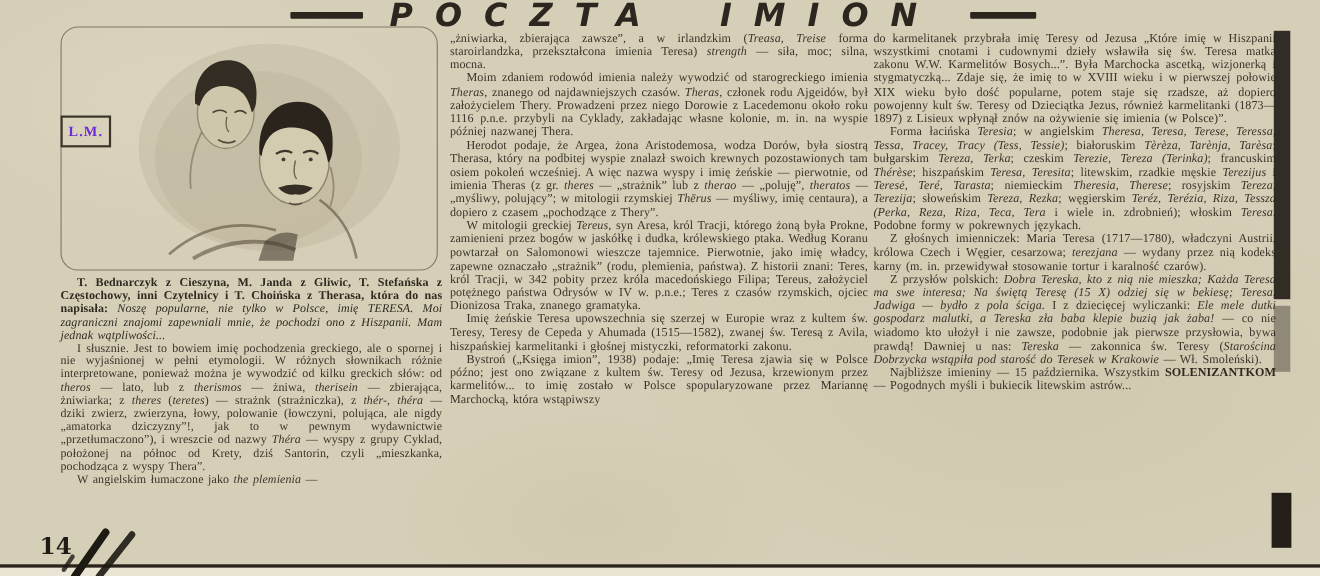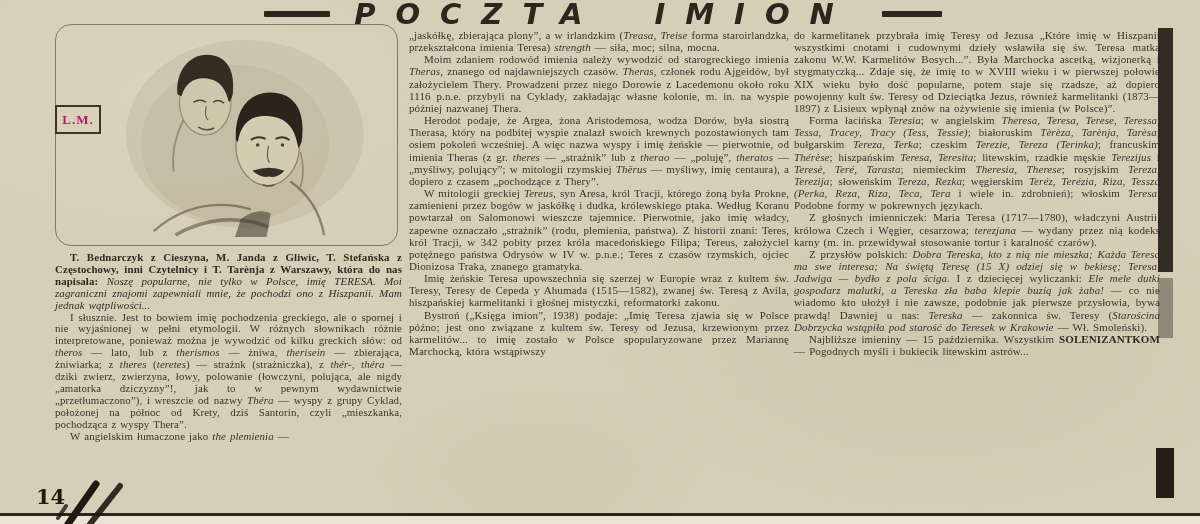--- a/index.html
+++ b/index.html
@@ -25,21 +25,21 @@
   
   .illu{
     position:absolute;left:55px;top:24px;width:343px;height:222px;margin:0;
     border:1px solid rgba(58,50,38,.55);border-radius:16px;box-sizing:border-box;
   }
   .illu svg{display:block;width:100%;height:100%;}
   .lm-box{
     position:absolute;left:-1px;top:80px;width:46px;height:29px;
     border:2px solid #3b342a;background:#d9d2ba;box-sizing:border-box;
     display:flex;align-items:center;justify-content:center;
-    font-weight:bold;font-size:13px;letter-spacing:1px;color:#be185d;
+    font-weight:bold;font-size:13px;letter-spacing:1px;color:#6d28d9;
   }
   
   .col{position:absolute;text-align:justify;word-spacing:1.2px;letter-spacing:.1px;hyphens:auto;}
   .col p{margin:0;text-indent:15px;}
   .col p.noindent{text-indent:0;}
   .col1{left:55px;top:252px;width:347px;font-size:10.9px;line-height:11.9px;}
   .col2{left:409px;top:29px;width:380px;font-size:11px;line-height:12.15px;}
   .col3{left:794px;top:29px;width:366px;font-size:11px;line-height:12.15px;}
   .s-b{font-weight:bold;color:#2f2920;}
   .s-i{font-style:italic;}
@@ -94,26 +94,26 @@
       <path d="M236,158 C256,172 266,190 270,212" stroke="rgba(90,78,58,0.6)" stroke-width="2.4" fill="none"></path>
       <path d="M120,212 C150,194 186,192 214,204" stroke="rgba(70,60,44,0.5)" stroke-width="3.5" fill="none"></path>
       <path d="M186,196 C196,188 206,186 216,190 L212,214 L180,214 Z" fill="rgba(60,52,40,0.55)"></path>
       <path d="M128,96 C120,112 116,130 118,148" stroke="rgba(100,88,66,0.5)" stroke-width="1.6" fill="none"></path>
       <path d="M246,128 C250,142 250,152 246,164" stroke="rgba(100,88,66,0.5)" stroke-width="1.6" fill="none"></path>
     </svg>
     <div class="lm-box">L.M.</div>
   </figure>
 
   <section class="col col1">
-      <p><span class="s-b">T. Bednarczyk z Cieszyna, M. Janda z Gliwic, T. Stefańska z Częstochowy, inni Czytelnicy i T. Tarènja z Warszawy, która do nas napisała: </span><span class="s-bi">Noszę popularne, nie tylko w Polsce, imię TERESA. Moi zagraniczni znajomi zapewniali mnie, że pochodzi ono z Hiszpanii. Mam jednak wątpliwości...</span></p>
+      <p><span class="s-b">T. Bednarczyk z Cieszyna, M. Janda z Gliwic, T. Stefańska z Częstochowy, inni Czytelnicy i T. Choińska z Therasa, która do nas napisała: </span><span class="s-bi">Noszę popularne, nie tylko w Polsce, imię TERESA. Moi zagraniczni znajomi zapewniali mnie, że pochodzi ono z Hiszpanii. Mam jednak wątpliwości...</span></p>
       <p><span>I słusznie. Jest to bowiem imię pochodzenia greckiego, ale o spornej i nie wyjaśnionej w pełni etymologii. W różnych słownikach różnie interpretowane, ponieważ można je wywodzić od kilku greckich słów: od </span><span class="s-i">theros</span><span> — lato, lub z </span><span class="s-i">therismos</span><span> — żniwa, </span><span class="s-i">therisein</span><span> — zbierająca, żniwiarka; z </span><span class="s-i">theres</span><span> (</span><span class="s-i">teretes</span><span>) — strażnk (strażniczka), z </span><span class="s-i">thér-, théra</span><span> — dziki zwierz, zwierzyna, łowy, polowanie (łowczyni, polująca, ale nigdy „amatorka dziczyzny”!, jak to w pewnym wydawnictwie „przetłumaczono”), i wreszcie od nazwy </span><span class="s-i">Théra</span><span> — wyspy z grupy Cyklad, położonej na północ od Krety, dziś Santorin, czyli „mieszkanka, pochodząca z wyspy Thera”.</span></p>
       <p><span>W angielskim łumaczone jako </span><span class="s-i">the plemienia</span><span> —</span></p>
     </section>
   <section class="col col2">
-      <p class="noindent"><span>„jaskółkę, zbierająca plony”, a w irlandzkim (</span><span class="s-i">Treasa, Treise</span><span> forma staroirlandzka, przekształcona imienia Teresa) </span><span class="s-i">strength</span><span> — siła, moc; silna, mocna.</span></p>
+      <p class="noindent"><span>„żniwiarka, zbierająca zawsze”, a w irlandzkim (</span><span class="s-i">Treasa, Treise</span><span> forma staroirlandzka, przekształcona imienia Teresa) </span><span class="s-i">strength</span><span> — siła, moc; silna, mocna.</span></p>
       <p><span>Moim zdaniem rodowód imienia należy wywodzić od starogreckiego imienia </span><span class="s-i">Theras</span><span>, znanego od najdawniejszych czasów. </span><span class="s-i">Theras</span><span>, członek rodu Ajgeidów, był założycielem Thery. Prowadzeni przez niego Dorowie z Lacedemonu około roku 1116 p.n.e. przybyli na Cyklady, zakładając własne kolonie, m. in. na wyspie później nazwanej Thera.</span></p>
       <p><span>Herodot podaje, że Argea, żona Aristodemosa, wodza Dorów, była siostrą Therasa, który na podbitej wyspie znalazł swoich krewnych pozostawionych tam osiem pokoleń wcześniej. A więc nazwa wyspy i imię żeńskie — pierwotnie, od imienia Theras (z gr. </span><span class="s-i">theres</span><span> — „strażnik” lub z </span><span class="s-i">therao</span><span> — „poluję”, </span><span class="s-i">theratos</span><span> — „myśliwy, polujący”; w mitologii rzymskiej </span><span class="s-i">Thērus</span><span> — myśliwy, imię centaura), a dopiero z czasem „pochodzące z Thery”.</span></p>
       <p><span>W mitologii greckiej </span><span class="s-i">Tereus</span><span>, syn Aresa, król Tracji, którego żoną była Prokne, zamienieni przez bogów w jaskółkę i dudka, królewskiego ptaka. Według Koranu powtarzał on Salomonowi wieszcze tajemnice. Pierwotnie, jako imię władcy, zapewne oznaczało „strażnik” (rodu, plemienia, państwa). Z historii znani: Teres, król Tracji, w 342 pobity przez króla macedońskiego Filipa; Tereus, założyciel potężnego państwa Odrysów w IV w. p.n.e.; Teres z czasów rzymskich, ojciec Dionizosa Traka, znanego gramatyka.</span></p>
       <p><span>Imię żeńskie Teresa upowszechnia się szerzej w Europie wraz z kultem św. Teresy, Teresy de Cepeda y Ahumada (1515—1582), zwanej św. Teresą z Avila, hiszpańskiej karmelitanki i głośnej mistyczki, reformatorki zakonu.</span></p>
       <p><span>Bystroń („Księga imion”, 1938) podaje: „Imię Teresa zjawia się w Polsce późno; jest ono związane z kultem św. Teresy od Jezusa, krzewionym przez karmelitów... to imię zostało w Polsce spopularyzowane przez Mariannę Marchocką, która wstąpiwszy</span></p>
     </section>
   <section class="col col3">
       <p class="noindent"><span>do karmelitanek przybrała imię Teresy od Jezusa „Które imię w Hiszpanii wszystkimi cnotami i cudownymi dzieły wsławiła się św. Teresa matka zakonu W.W. Karmelitów Bosych...”. Była Marchocka ascetką, wizjonerką i stygmatyczką... Zdaje się, że imię to w XVIII wieku i w pierwszej połowie XIX wieku było dość popularne, potem staje się rzadsze, aż dopiero powojenny kult św. Teresy od Dzieciątka Jezus, również karmelitanki (1873—1897) z Lisieux wpłynął znów na ożywienie się imienia (w Polsce)”.</span></p>
       <p><span>Forma łacińska </span><span class="s-i">Teresia</span><span>; w angielskim </span><span class="s-i">Theresa, Teresa, Terese, Teressa, Tessa, Tracey, Tracy (Tess, Tessie)</span><span>; białoruskim </span><span class="s-i">Tèrèza, Tarènja, Tarèsa</span><span>; bułgarskim </span><span class="s-i">Tereza, Terka</span><span>; czeskim </span><span class="s-i">Terezie, Tereza (Terinka)</span><span>; francuskim </span><span class="s-i">Thérèse</span><span>; hiszpańskim </span><span class="s-i">Teresa, Teresita</span><span>; litewskim, rzadkie męskie </span><span class="s-i">Terezijus</span><span> i </span><span class="s-i">Teresė, Teré, Tarasta</span><span>; niemieckim </span><span class="s-i">Theresia, Therese</span><span>; rosyjskim </span><span class="s-i">Tereza, Terezija</span><span>; słoweńskim </span><span class="s-i">Tereza, Rezka</span><span>; węgierskim </span><span class="s-i">Teréz, Terézia, Riza, Tessza (Perka, Reza, Riza, Teca, Tera</span><span> i wiele in. zdrobnień); włoskim </span><span class="s-i">Teresa</span><span>. Podobne formy w pokrewnych językach.</span></p>
       <p><span>Z głośnych imienniczek: Maria Teresa (1717—1780), władczyni Austrii, królowa Czech i Węgier, cesarzowa; </span><span class="s-i">terezjana</span><span> — wydany przez nią kodeks karny (m. in. przewidywał stosowanie tortur i karalność czarów).</span></p>

